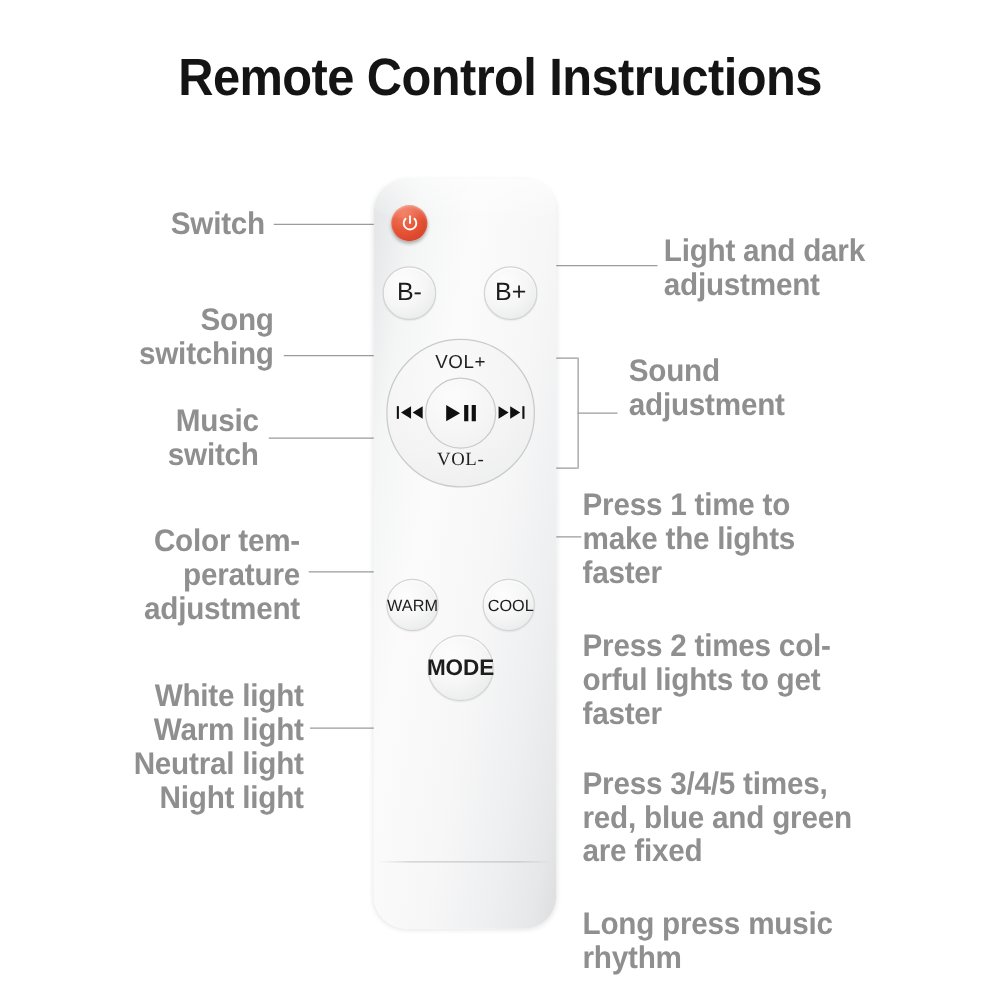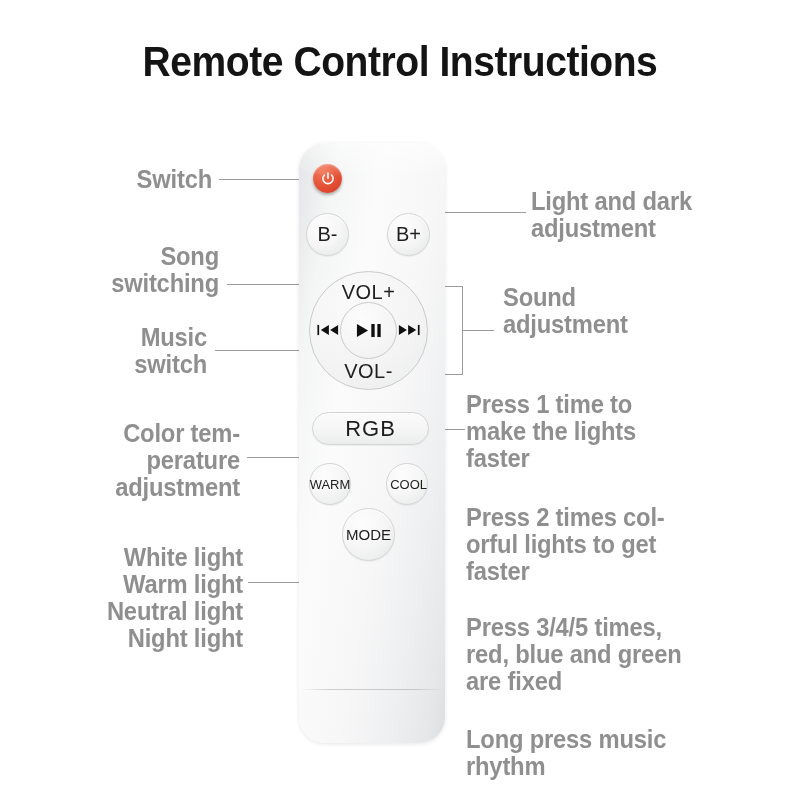--- a/index.html
+++ b/index.html
@@ -101,29 +101,29 @@
     border:1px solid #c9cacb;
     background:radial-gradient(circle at 38% 26%,#fafafb 0%,#f4f4f5 55%,#ebecec 100%);
   }
   .ringinner{
     position:absolute;border-radius:50%;
     border:1px solid #c9cacb;
     background:radial-gradient(circle at 38% 28%,#fcfcfc 0%,#f5f5f6 60%,#edeeee 100%);
   }
   .vollabel{
     position:absolute;
-    font-size:20px;font-weight:normal;color:#1f1f1f;
+    font-size:15px;font-weight:normal;color:#1f1f1f;
     letter-spacing:0.5px;
     width:100%;text-align:center;
   }
 
   .btxt{font-size:20px;letter-spacing:0px;font-weight:500;}
   .rgbtxt{font-size:22px;letter-spacing:1px;font-weight:500;}
   .smalltxt{font-size:13px;letter-spacing:0px;font-weight:500;}
-  .modetxt{font-size:15px;letter-spacing:0px;font-weight:400;}
+  .modetxt{font-size:18px;letter-spacing:0px;font-weight:700;}
 </style>
 </head>
 <body>
 
 <div id="stage">
 
   <div class="title">Remote Control Instructions</div>
 
   <div class="lead h" style="left:219px;top:163px;width:100px;"></div>
 
@@ -166,21 +166,21 @@
     <div class="btn circ" style="left:7px;top:70px;width:43px;height:43px;">
       <span class="btxt">B-</span>
     </div>
 
     <div class="btn circ" style="left:88px;top:70px;width:43px;height:43px;">
       <span class="btxt">B+</span>
     </div>
 
     <div class="ring" style="left:10px;top:128px;width:117px;height:117px;">
       <div class="vollabel" style="top:9px;">VOL+</div>
-      <div class="vollabel" style="top:88px;">VOL-</div>
+      <div class="vollabel" style="top:88px;font-family:Liberation Serif, serif;">VOL-</div>
 
       <div style="position:absolute;left:6px;top:49px;width:24px;height:18px;display:flex;align-items:center;justify-content:center;">
         <svg width="22" height="12" viewBox="0 0 26 14">
           <rect x="0.5" y="1" width="2" height="12" fill="#101010"></rect>
           <polygon points="14,1 14,13 4.5,7" fill="#101010"></polygon>
           <polygon points="25,1 25,13 15.5,7" fill="#101010"></polygon>
         </svg>
       </div>
 
       <div style="position:absolute;left:87px;top:49px;width:24px;height:18px;display:flex;align-items:center;justify-content:center;">
@@ -193,23 +193,20 @@
 
       <div class="ringinner" style="left:30px;top:30px;width:55px;height:55px;display:flex;align-items:center;justify-content:center;">
         <svg width="26" height="15" viewBox="0 0 28 16">
           <polygon points="1,1 1,15 13,8" fill="#101010"></polygon>
           <rect x="16.5" y="1" width="3.6" height="14" fill="#101010"></rect>
           <rect x="23" y="1" width="3.6" height="14" fill="#101010"></rect>
         </svg>
       </div>
     </div>
 
-    <div class="btn pill" style="left:13px;top:269px;width:117px;height:33px;">
-      <span class="rgbtxt">RGB</span>
-    </div>
 
     <div class="btn circ" style="left:10px;top:320px;width:42px;height:42px;text-align:right;">
       <span class="smalltxt">WARM</span>
     </div>
 
     <div class="btn circ" style="left:87px;top:320px;width:42px;height:42px;justify-content:flex-end;">
       <span class="smalltxt">COOL</span>
     </div>
 
     <div class="btn circ" style="left:43px;top:365px;width:53px;height:53px;">

